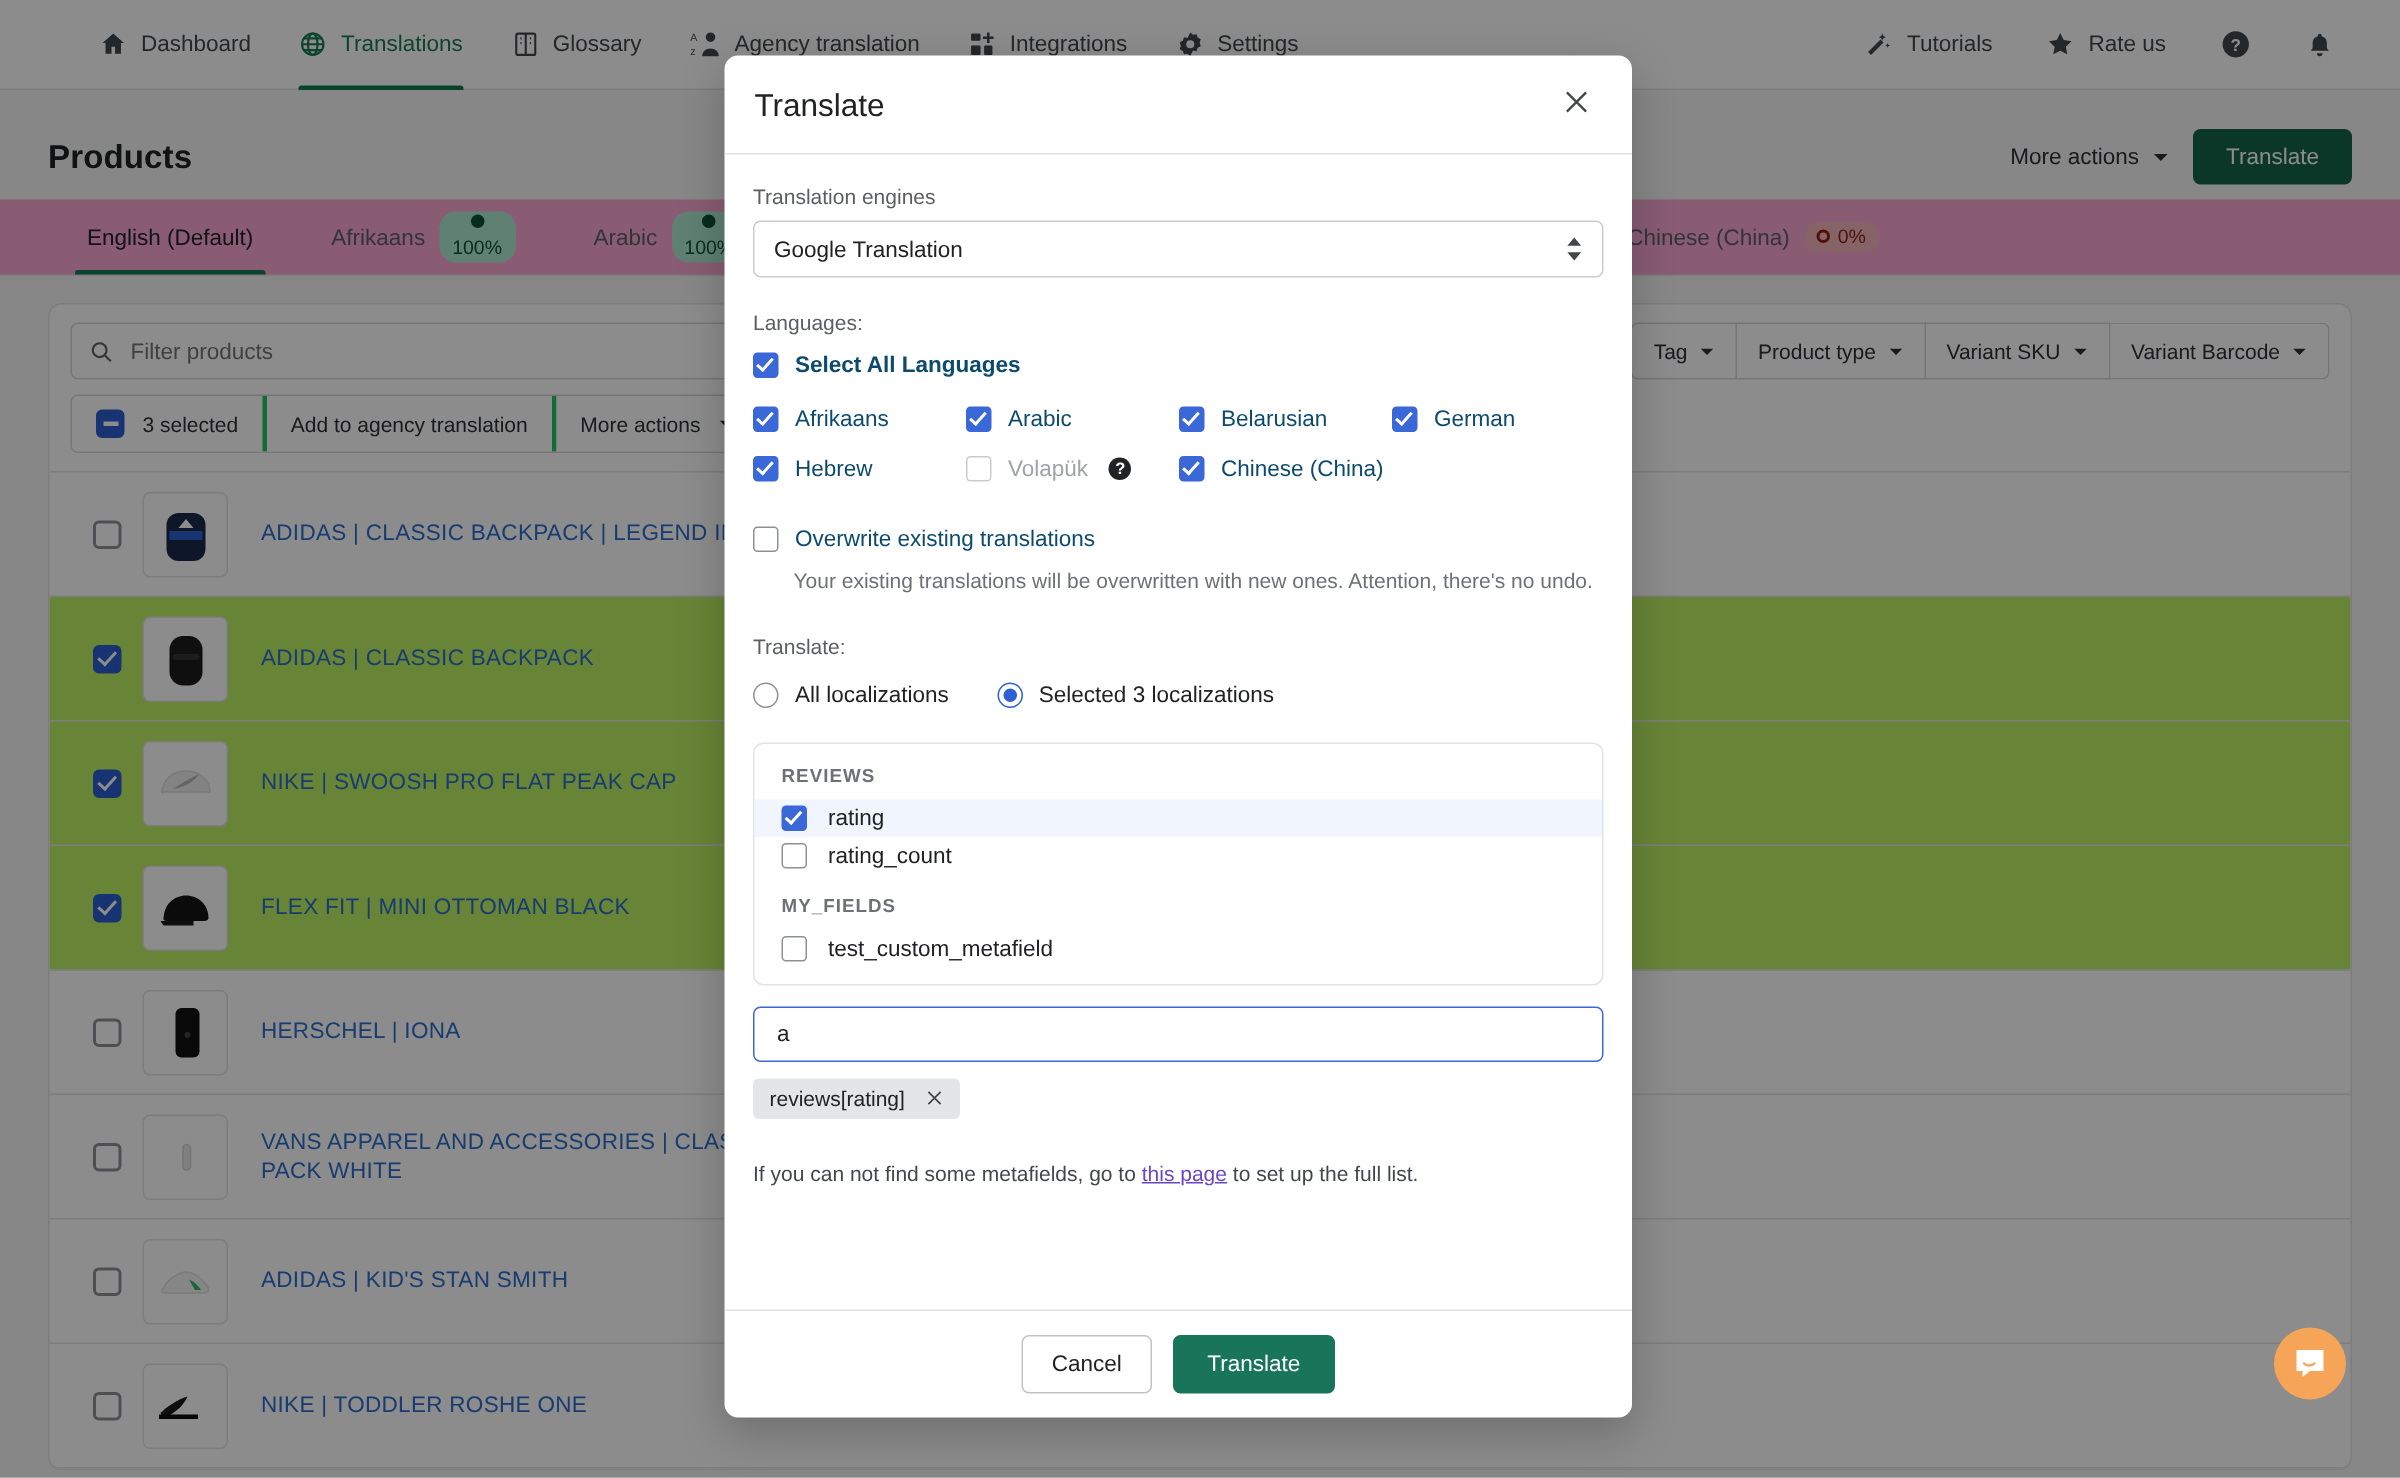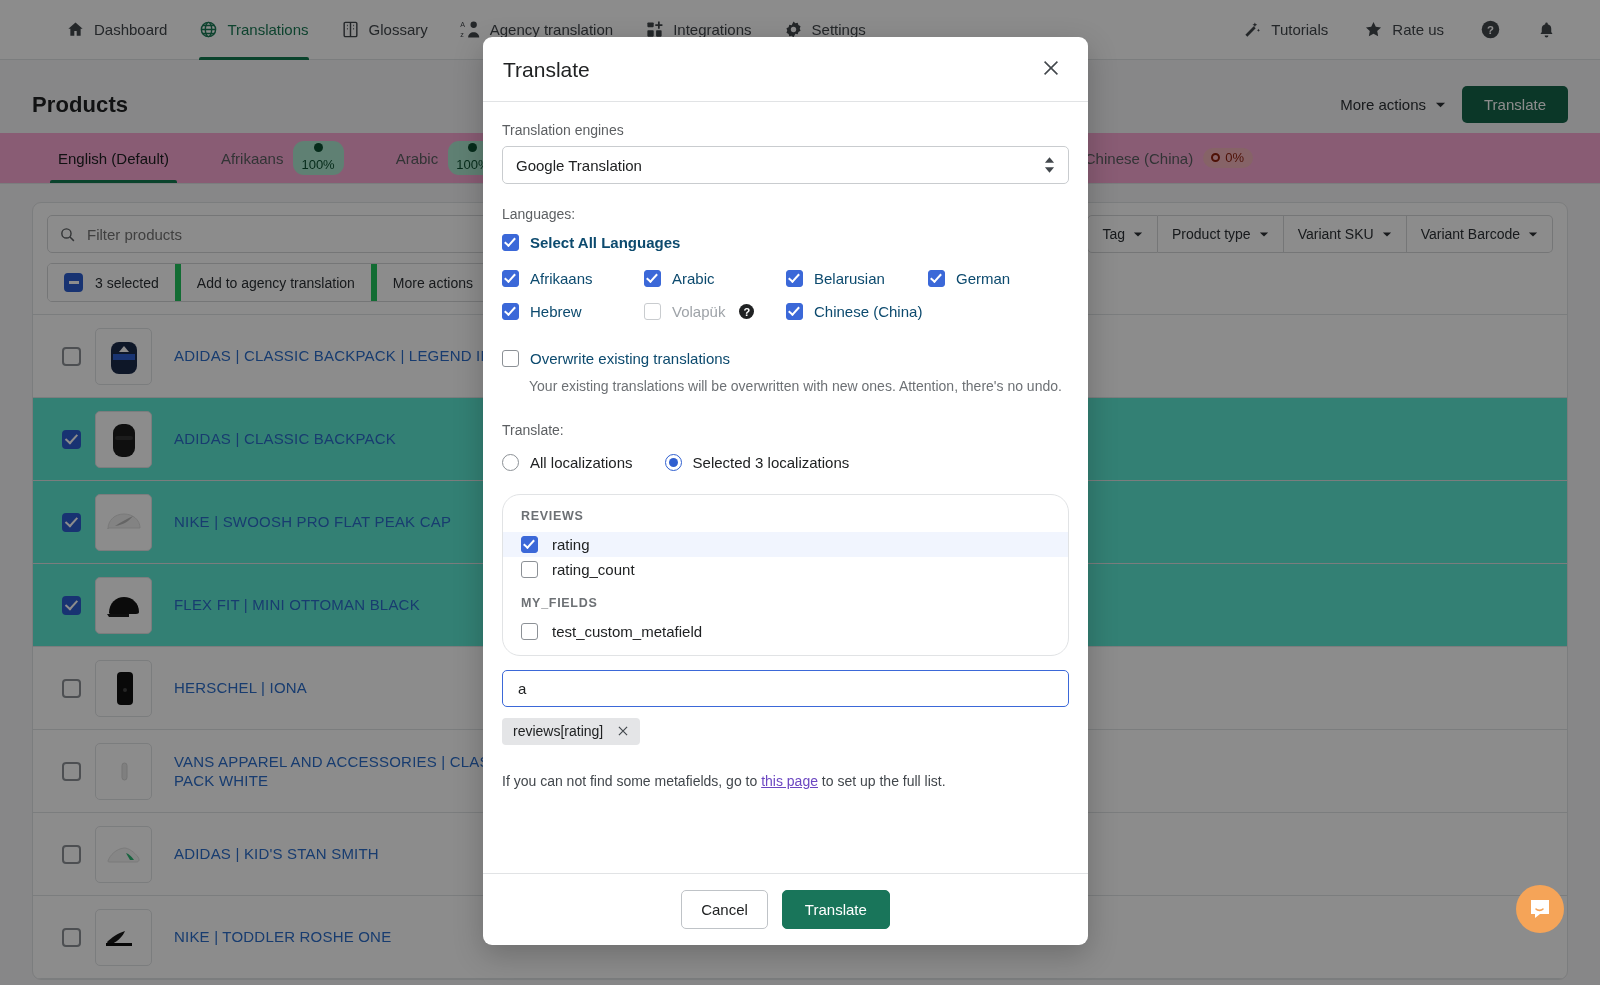--- a/index.html
+++ b/index.html
@@ -91,31 +91,31 @@
     padding:8px 14px; border:1px solid #d6d7d9; border-left:none; height:38px;
     background:#fff; cursor:pointer; white-space:nowrap;
   }
   .fbtn:first-child { border-left:1px solid #d6d7d9; border-radius:5px 0 0 5px; }
   .fbtn:last-child { border-radius:0 5px 5px 0; }
 
   .bulkbar { display:flex; align-items:center; padding:0 14px 12px 14px; }
   .bulk-group { display:flex; align-items:stretch; border:1px solid #d6d7d9; border-radius:5px; overflow:hidden; }
   .bulk-cell {
     display:flex; align-items:center; gap:12px; font-size:14px; color:#2c3135;
-    padding:9px 16px; background:#fff; border-right:6px solid #22c55e; cursor:pointer;
+    padding:9px 16px; background:#fff; border-right:3px solid #22c55e; cursor:pointer;
     white-space:nowrap;
   }
   .bulk-cell:last-child { border-right:none; }
 
   .rows { border-top:1px solid #e1e3e5; }
   .prow {
     display:flex; align-items:center; gap:0; padding:10px 14px;
     border-bottom:1px solid #e1e3e5; min-height:83px;
   }
-  .prow.sel { background:#5eead4; }
+  .prow.sel { background:#bef264; }
   .prow .cb-cell { width:48px; display:flex; justify-content:center; }
   .thumb {
     width:57px; height:57px; border:1px solid #e1e3e5; border-radius:5px;
     background:#fff; margin-right:22px; overflow:hidden;
     display:flex; align-items:center; justify-content:center;
   }
   .ptitle {
     color:#2c6ecb; font-size:15px; letter-spacing:.2px; width:560px; line-height:1.3;
     cursor:pointer;
   }
@@ -212,21 +212,21 @@
   .radio {
     width:17px; height:17px; border-radius:50%; border:1.6px solid #8c9196;
     background:#fff; display:inline-flex; align-items:center; justify-content:center;
     flex:none; cursor:pointer;
   }
   .radio.on { border:1.6px solid #2f5fd0; }
   .radio.on::after { content:""; width:9px; height:9px; border-radius:50%; background:#2f5fd0; }
   .radio-label { font-size:15px; color:#202223; }
 
   .mf-list {
-    margin-top:23px; border:1px solid #e1e3e5; border-radius:18px; background:#fff;
+    margin-top:23px; border:1px solid #e1e3e5; border-radius:7px; background:#fff;
     overflow:hidden;
   }
   .mf-group { font-size:12.5px; letter-spacing:.7px; color:#6d7175; font-weight:bold;
     padding:14px 18px 9px 18px; }
   .mf-item {
     display:flex; align-items:center; gap:14px; padding:4px 18px; font-size:15px;
     color:#202223; cursor:pointer;
   }
   .mf-item.hl { background:#f1f5fe; }
 

